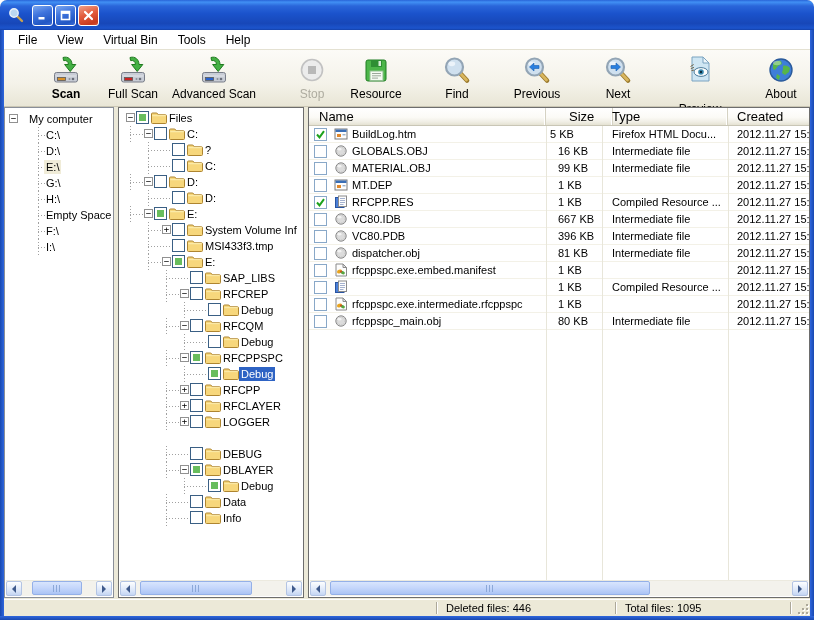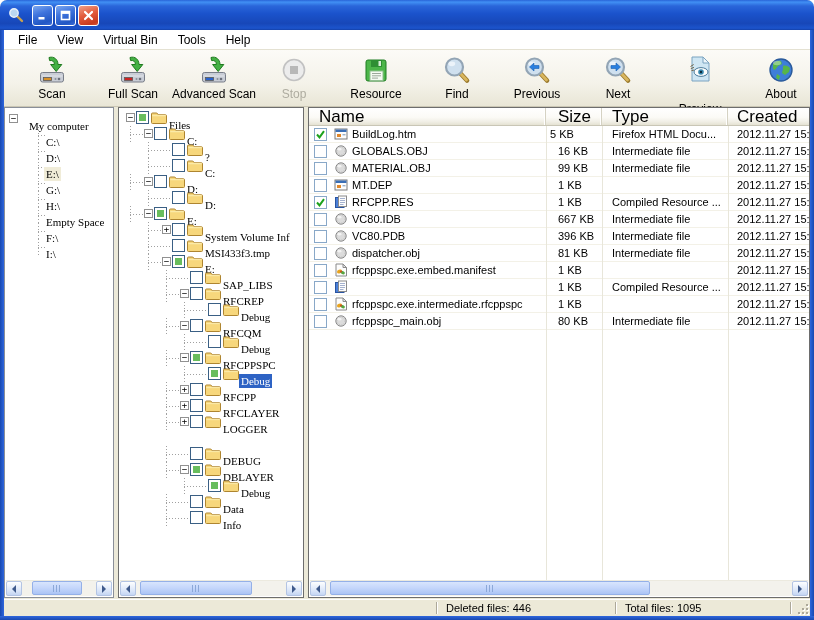--- a/index.html
+++ b/index.html
@@ -43,28 +43,28 @@
   #files-panel{left:304px;width:502px;}
   
   .trow{position:absolute;left:0;right:0;height:16px;font-size:11px;color:#000;}
   .exp{position:absolute;top:3px;width:9px;height:9px;background:#fff;border:1px solid #919191;
     font-size:9px;line-height:7px;text-align:center;color:#000;z-index:2;font-family:"DejaVu Sans Mono",monospace;}
   .vg{position:absolute;top:0;bottom:0;width:1px;background:repeating-linear-gradient(180deg,#a0a0a0 0 1px,transparent 1px 3px);z-index:0;}
   .hg{position:absolute;top:8px;height:1px;background:repeating-linear-gradient(90deg,#a0a0a0 0 1px,transparent 1px 3px);z-index:0;}
   .cb{position:absolute;top:1px;width:13px;height:13px;background:#fff;border:1px solid #3a5f84;z-index:2;}
   .cb.on::after{content:"";position:absolute;left:2px;top:2px;width:7px;height:7px;background:#68bd5d;}
   .fico{position:absolute;top:1px;width:16px;height:13px;z-index:1;}
-  .tlbl{position:absolute;top:8px;height:14px;line-height:14px;padding:0 2px;white-space:nowrap;z-index:1;font-family:Liberation Serif, serif;}
+  .tlbl{position:absolute;top:1px;height:14px;line-height:14px;padding:0 2px;white-space:nowrap;z-index:1;}
   .tlbl.sel{background:#2e63c4;color:#fff;}
   .tlbl.sel2{background:#f0ecd8;}
   
   .lv-header{position:absolute;left:0;top:0;right:0;height:18px;
     background:linear-gradient(180deg,#ffffff 0%,#fbfaf6 55%,#f1efe6 80%,#e5e2d3 100%);
     border-bottom:1px solid #c9c6b6;z-index:3;}
-  .hcell{position:absolute;top:0;height:17px;line-height:17px;font-size:17px;color:#000;
+  .hcell{position:absolute;top:0;height:17px;line-height:17px;font-size:13px;color:#000;
     border-right:1px solid #d5d2c3;box-shadow:inset -1px 0 0 #ffffff;white-space:nowrap;overflow:hidden;}
   .lrow{position:absolute;left:0;right:0;height:17px;border-bottom:1px solid #f3f1e7;font-size:11px;}
   .lcb{position:absolute;left:5px;top:2px;width:13px;height:13px;background:#fff;border:1px solid #89a8c8;
     display:flex;align-items:center;justify-content:center;}
   .lico{position:absolute;left:25px;top:1px;width:14px;height:14px;}
   .lcell{position:absolute;top:1px;height:15px;line-height:15px;white-space:nowrap;overflow:hidden;color:#000;}
   .vline{position:absolute;top:18px;bottom:17px;width:1px;background:#e8e6da;z-index:1;}
   
   .hscroll{position:absolute;left:1px;right:1px;bottom:1px;height:16px;background:#f3f2ec;
     display:flex;align-items:center;z-index:5;border-top:1px solid #eceadf;}
@@ -119,21 +119,21 @@
 
   <div class="client">
     <div class="menubar">
         <span class="menu-item">File</span>
         <span class="menu-item">View</span>
         <span class="menu-item">Virtual Bin</span>
         <span class="menu-item">Tools</span>
         <span class="menu-item">Help</span>
       </div>
     <div class="toolbar">
-        <div class="tbtn" style="left: 5px;">
+        <div class="tbtn" style="left: 19px; font-weight: bold;">
           <span class="ticon">
             <svg width="32" height="32" viewBox="0 0 32 32">
 <path d="M13 3.5 C18 2 22 5.5 22 10.5 L25.8 10.5 L20.2 17.5 L14.6 10.5 L18.4 10.5 C18.4 7.6 16.6 6 13.6 6.6 Z" fill="#44b044" stroke="#1e7a1e"></path>
 <rect x="4.5" y="18.5" width="23" height="9.5" rx="2" fill="#c9cdd6" stroke="#787d88"></rect>
 <path d="M5.5 22 h21" stroke="#e2e5ea"></path>
 <rect x="7.5" y="23.5" width="8" height="3" fill="#d8912a" stroke="#5a5a5a" stroke-width="0.8"></rect>
 <circle cx="23" cy="25" r="1.3" fill="#6a6f7a"></circle>
               <circle cx="19.5" cy="25" r="1" fill="#8a8f9a"></circle>
             </svg>
           </span>
@@ -158,21 +158,21 @@
 <path d="M13 3.5 C18 2 22 5.5 22 10.5 L25.8 10.5 L20.2 17.5 L14.6 10.5 L18.4 10.5 C18.4 7.6 16.6 6 13.6 6.6 Z" fill="#44b044" stroke="#1e7a1e"></path>
 <rect x="4.5" y="18.5" width="23" height="9.5" rx="2" fill="#c9cdd6" stroke="#787d88"></rect>
 <path d="M5.5 22 h21" stroke="#e2e5ea"></path>
 <rect x="7.5" y="23.5" width="8" height="3" fill="#2a62cc" stroke="#5a5a5a" stroke-width="0.8"></rect>
 <circle cx="23" cy="25" r="1.3" fill="#6a6f7a"></circle>
               <circle cx="19.5" cy="25" r="1" fill="#8a8f9a"></circle>
             </svg>
           </span>
 <span class="tlabel">Advanced Scan</span>
         </div>
-        <div class="tbtn disabled" style="left: 247px;">
+        <div class="tbtn disabled" style="left: 265px;">
           <span class="ticon">
             <svg width="32" height="32" viewBox="0 0 32 32">
               <circle cx="16" cy="16" r="10.5" fill="#ececec" stroke="#c2c2c2" stroke-width="1.6"></circle>
               <rect x="12" y="12" width="8" height="8" fill="#b8b8b8"></rect>
             </svg>
           </span>
 <span class="tlabel">Stop</span>
         </div>
         <div class="tbtn" style="left: 329px;">
           <span class="ticon">
@@ -581,21 +581,21 @@
             </div>
     </div>
     <div class="sarrow">
             <span class="tri r"></span>
           </div>
   </div>
       </div>
     <div class="panel" id="files-panel">
         <div class="lv-header">
           <div class="hcell" style="left:0px;width:237px;padding-left:10px">Name</div>
-          <div class="hcell" style="left:237px;width:56px;padding-left:12px">Size</div>
+          <div class="hcell" style="left:248px;width:56px;padding-left:12px">Size</div>
           <div class="hcell" style="left:293px;width:126px;padding-left:10px">Type</div>
           <div class="hcell" style="left:419px;width:83px;padding-left:9px">Created</div>
         </div>
         <div class="vline" style="left:237px"></div>
         <div class="vline" style="left:293px"></div>
         <div class="vline" style="left:419px"></div>
         <div class="lrow" style="top:18px">
       <span class="lcb">
             <svg width="11" height="11" viewBox="0 0 11 11">
               <path d="M2 5.5 l2.5 2.8 L9 2.2" fill="none" stroke="#1ca21c" stroke-width="2"></path>

